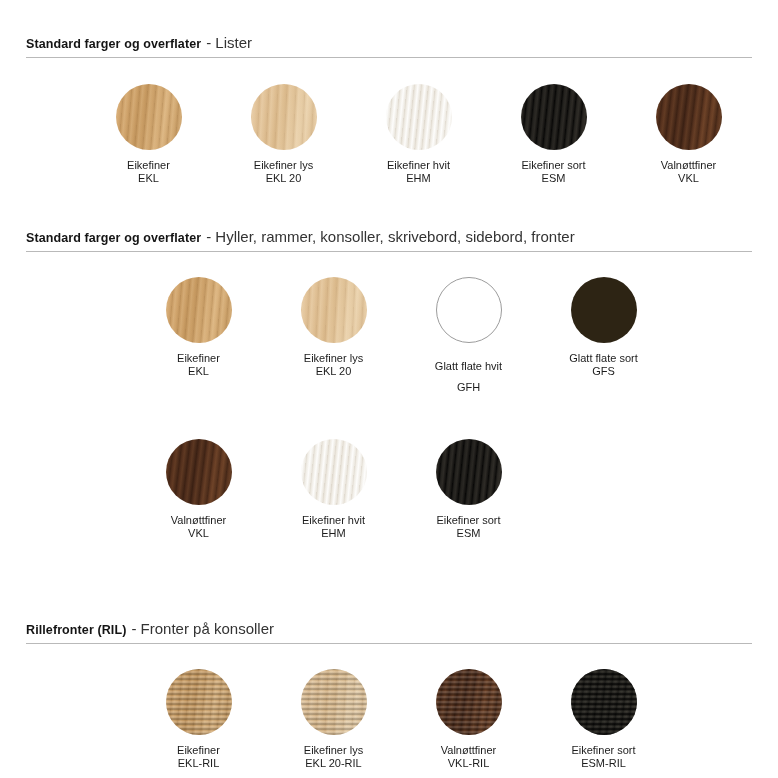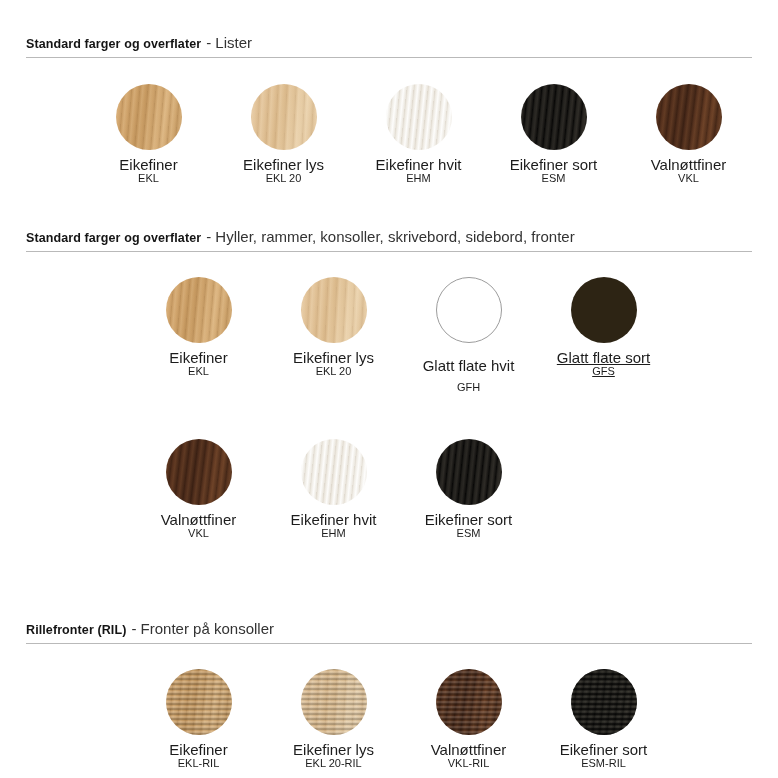--- a/index.html
+++ b/index.html
@@ -64,21 +64,21 @@
     border-radius: 50%;
     position: relative;
     overflow: hidden;
   }
   .disc.outline {
     border: 1px solid #9c9c9c;
     box-sizing: border-box;
   }
   .label {
     margin-top: 9px;
-    font-size: 15px;
+    font-size: 11px;
     line-height: 12.5px;
     color: #1c1c1c;
     white-space: nowrap;
   }
   .code {
     font-size: 11px;
     line-height: 12.5px;
     color: #1c1c1c;
     white-space: nowrap;
   }
@@ -217,21 +217,21 @@
       <div class="swatch" style="width:135px;">
         <div class="disc tex-oak-light"></div>
         <div class="label">Eikefiner lys</div>
         <div class="code">EKL 20</div>
       </div>
       <div class="swatch" style="width:135px;gap:8px;">
         <div class="disc tex-flat-white outline"></div>
         <div class="label">Glatt flate hvit</div>
         <div class="code">GFH</div>
       </div>
-      <div class="swatch" style="width:135px;text-decoration:underline;">
+      <div class="swatch" style="width:135px;">
         <div class="disc tex-flat-black"></div>
         <div class="label">Glatt flate sort</div>
         <div class="code">GFS</div>
       </div>
     </div>
 
     <div class="row" style="margin-top:46px; padding-left:105px;">
       <div class="swatch" style="width:135px;">
         <div class="disc tex-walnut"></div>
         <div class="label">Valnøttfiner</div>

